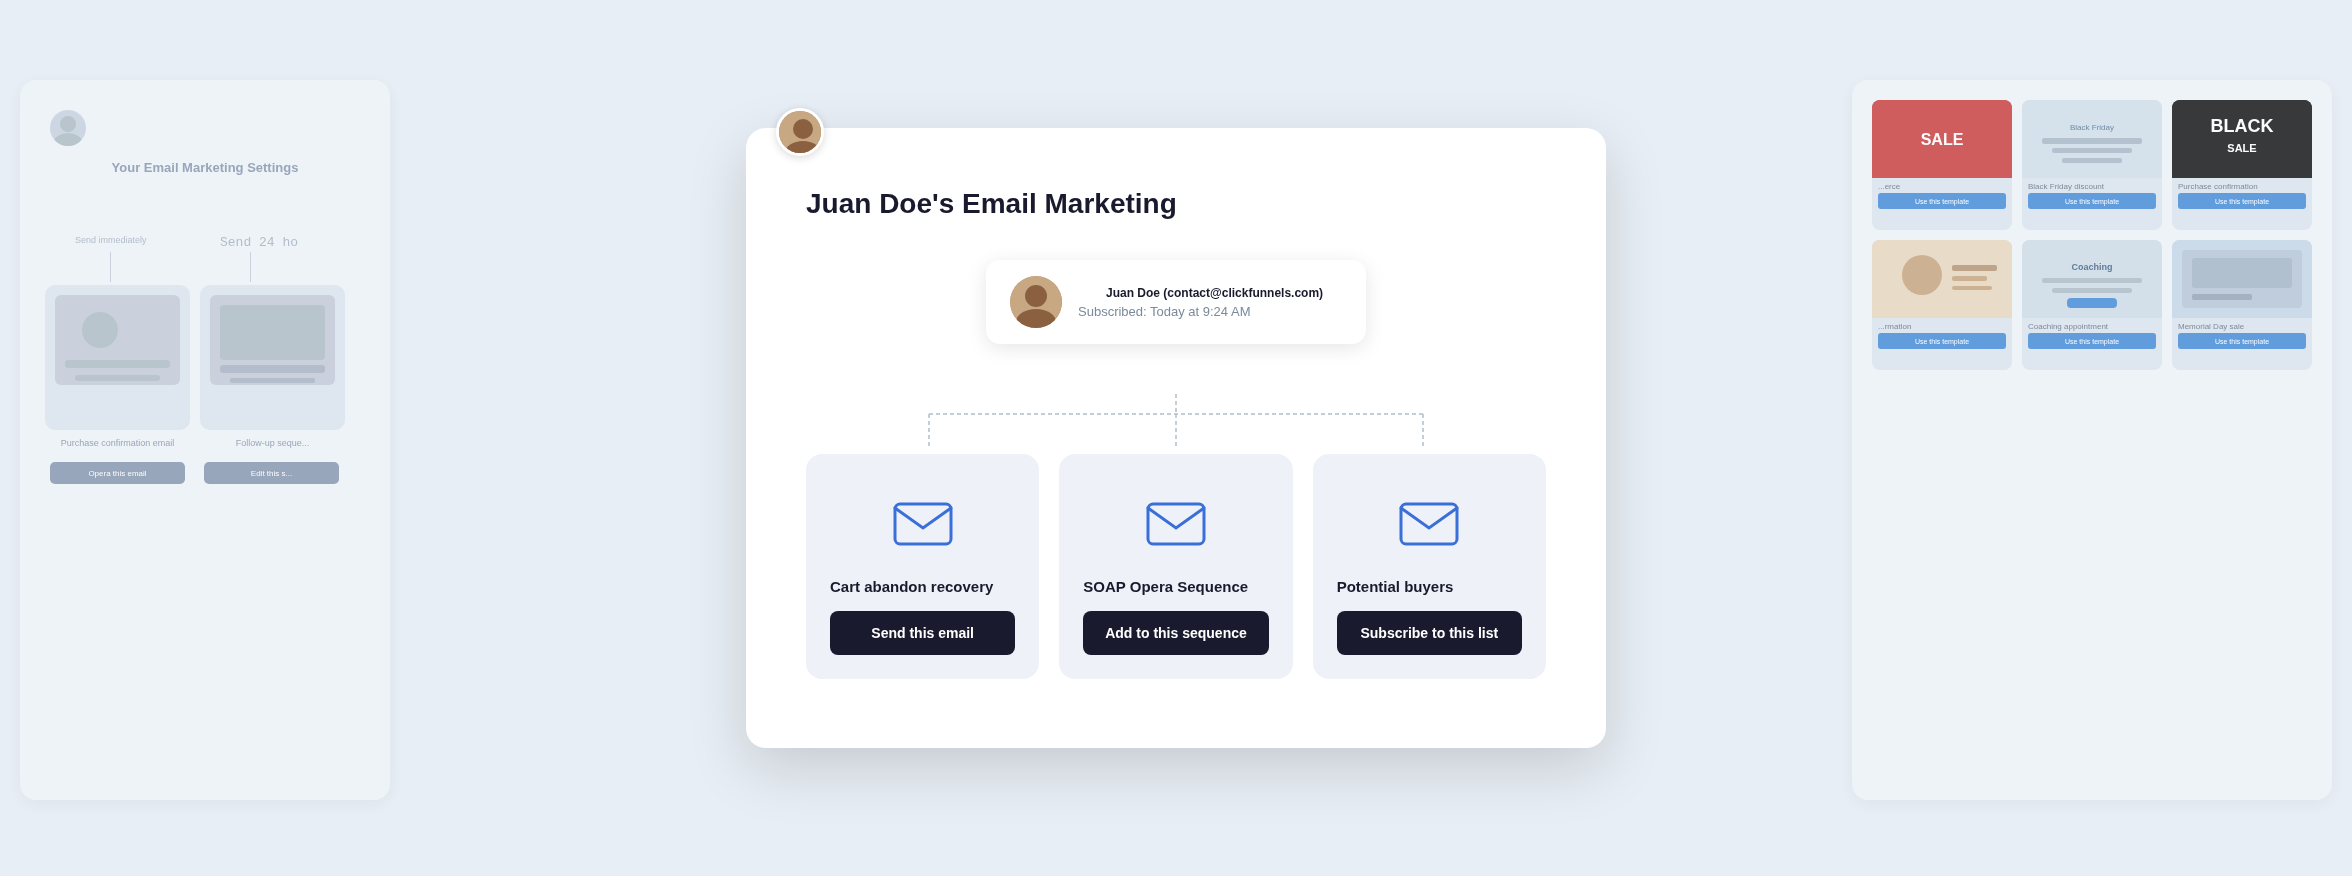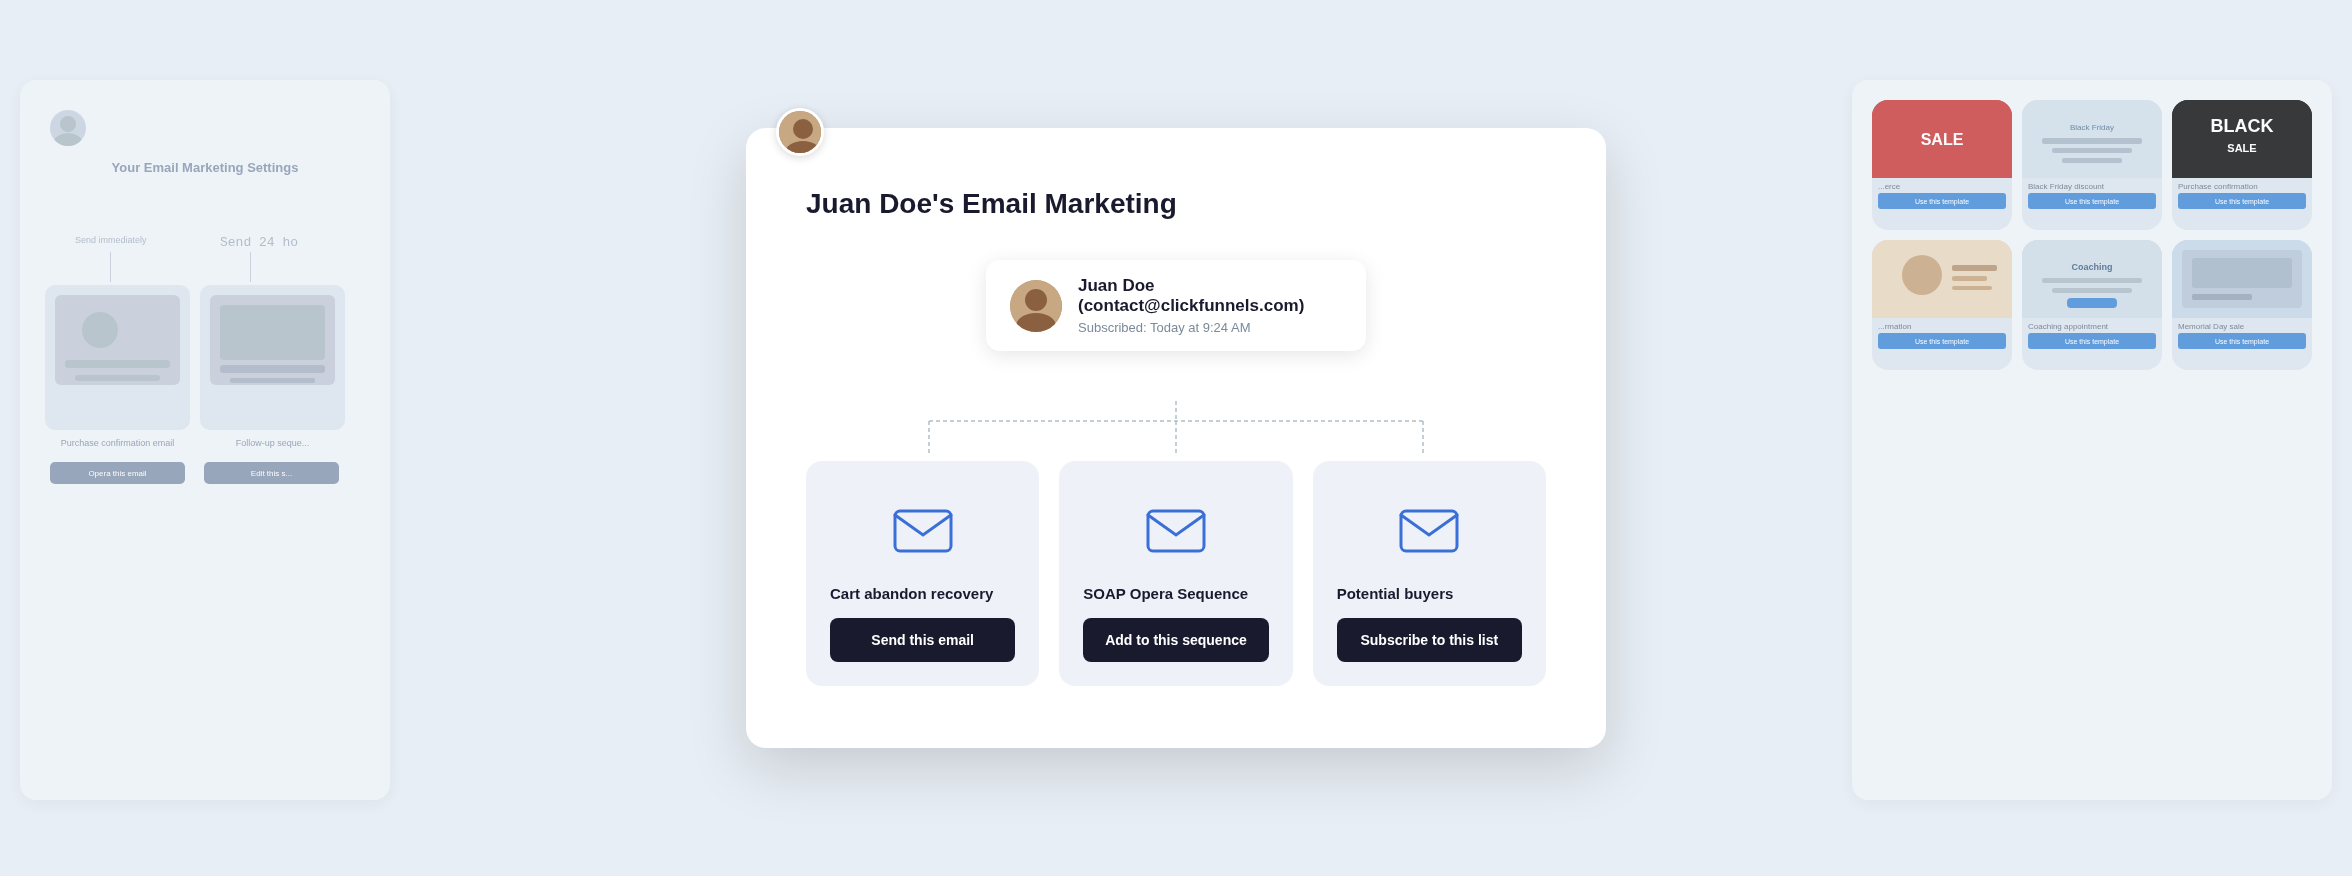--- a/index.html
+++ b/index.html
@@ -147,21 +147,21 @@
 
     
     .right-grid {
       display: grid;
       grid-template-columns: repeat(3, 1fr);
       gap: 10px;
     }
 
     .right-card {
       background: #dde5ef;
-      border-radius: 16px;
+      border-radius: 8px;
       height: 130px;
       overflow: hidden;
       position: relative;
     }
 
     .right-card-img {
       width: 100%;
       height: 78px;
       background: #c5cdd8;
       border-radius: 6px 6px 0 0;
@@ -254,24 +254,25 @@
       height: 52px;
       border-radius: 50%;
       background: linear-gradient(135deg, #c8a882 0%, #a87850 100%);
       margin-right: 16px;
       flex-shrink: 0;
       overflow: hidden;
       position: relative;
     }
 
     .contact-info-name {
-      font-size: 17px;
+      font-size: 12px;
       font-weight: 600;
       color: #1a1a2e;
       margin-bottom: 4px;
+      margin-left: 28px;
     }
 
     .contact-info-sub {
       font-size: 13px;
       color: #7a8a9a;
     }
 
     
     .connector-container {
       position: relative;

